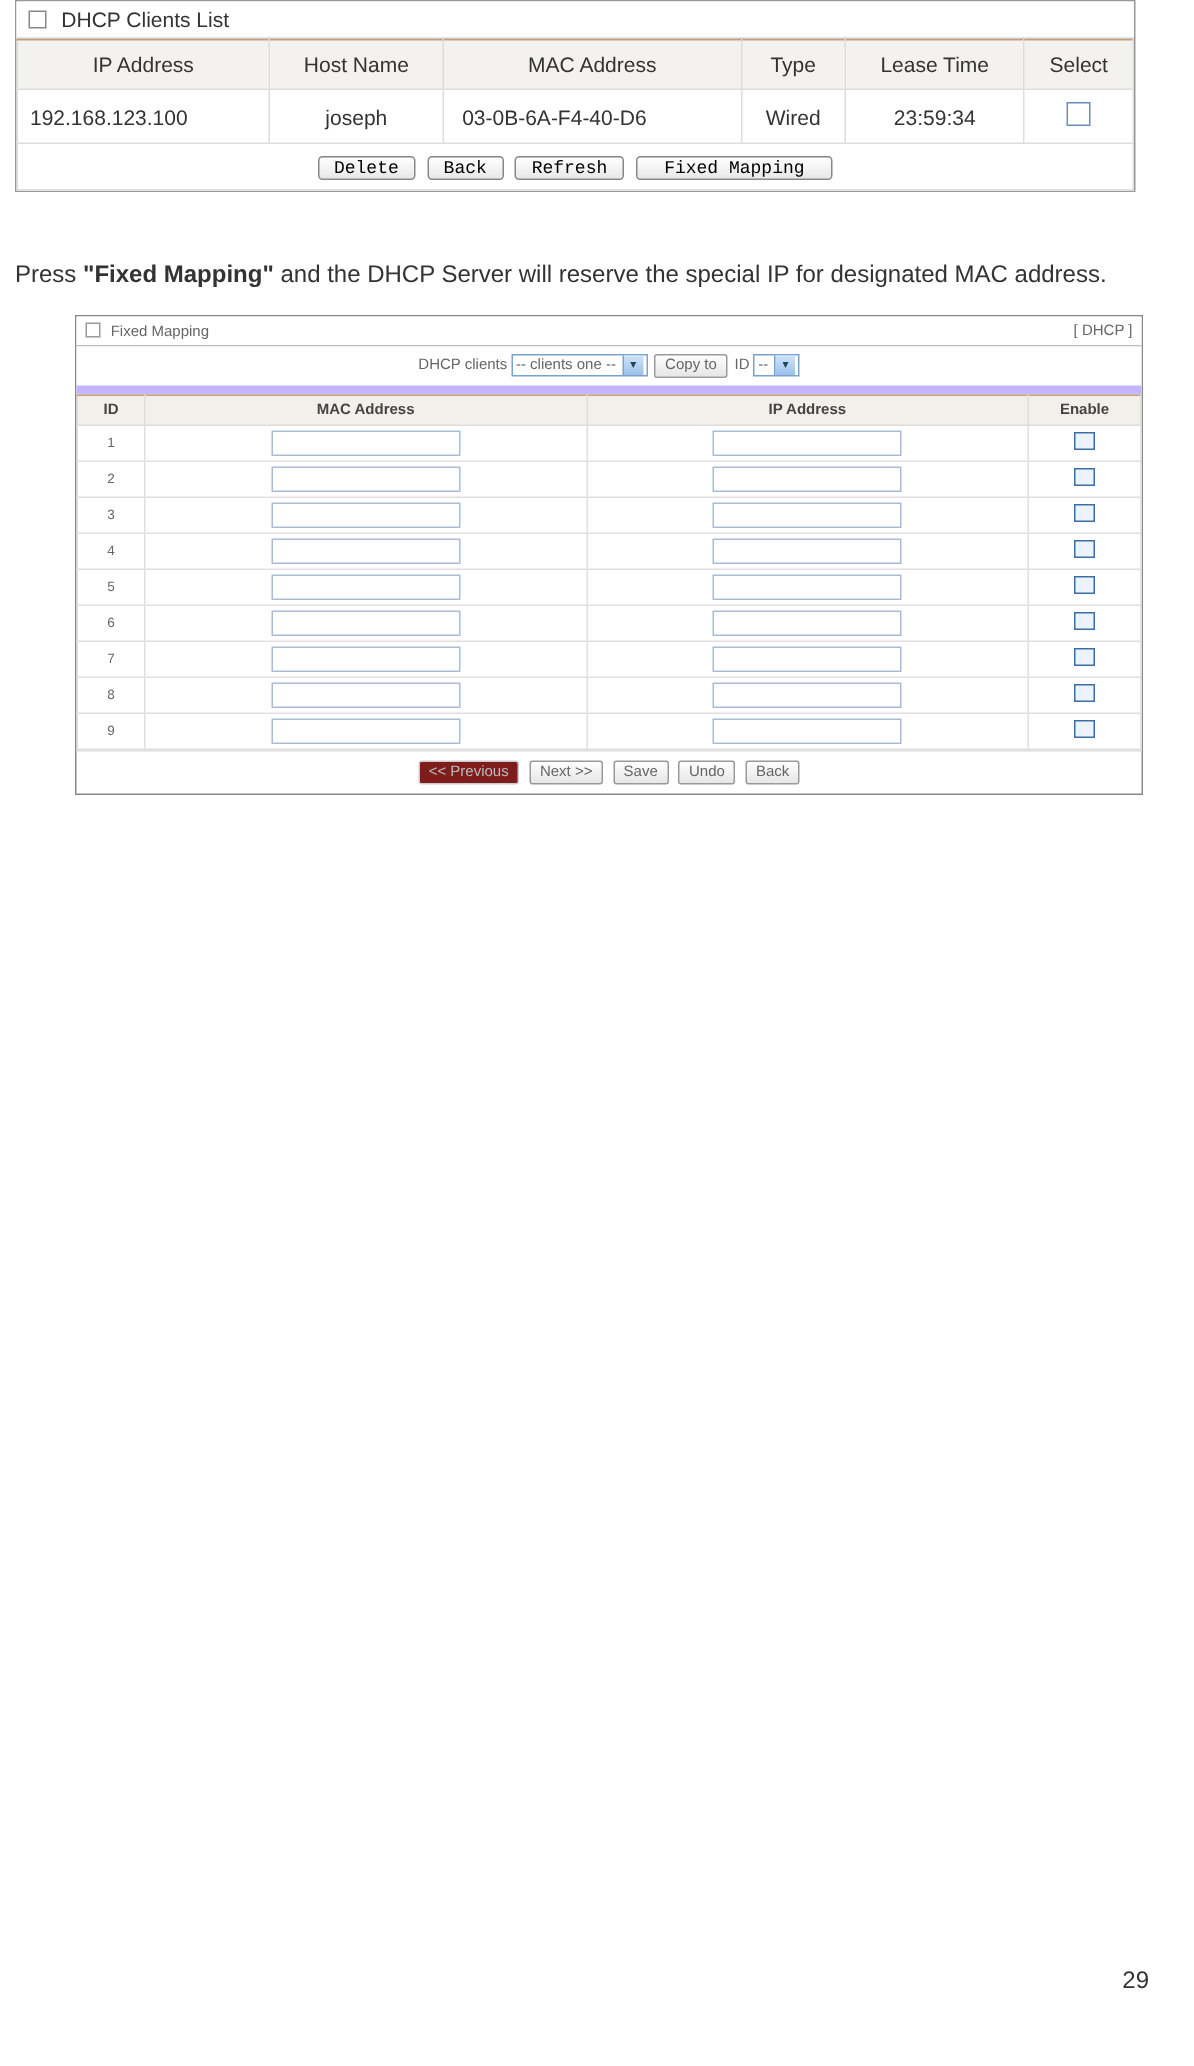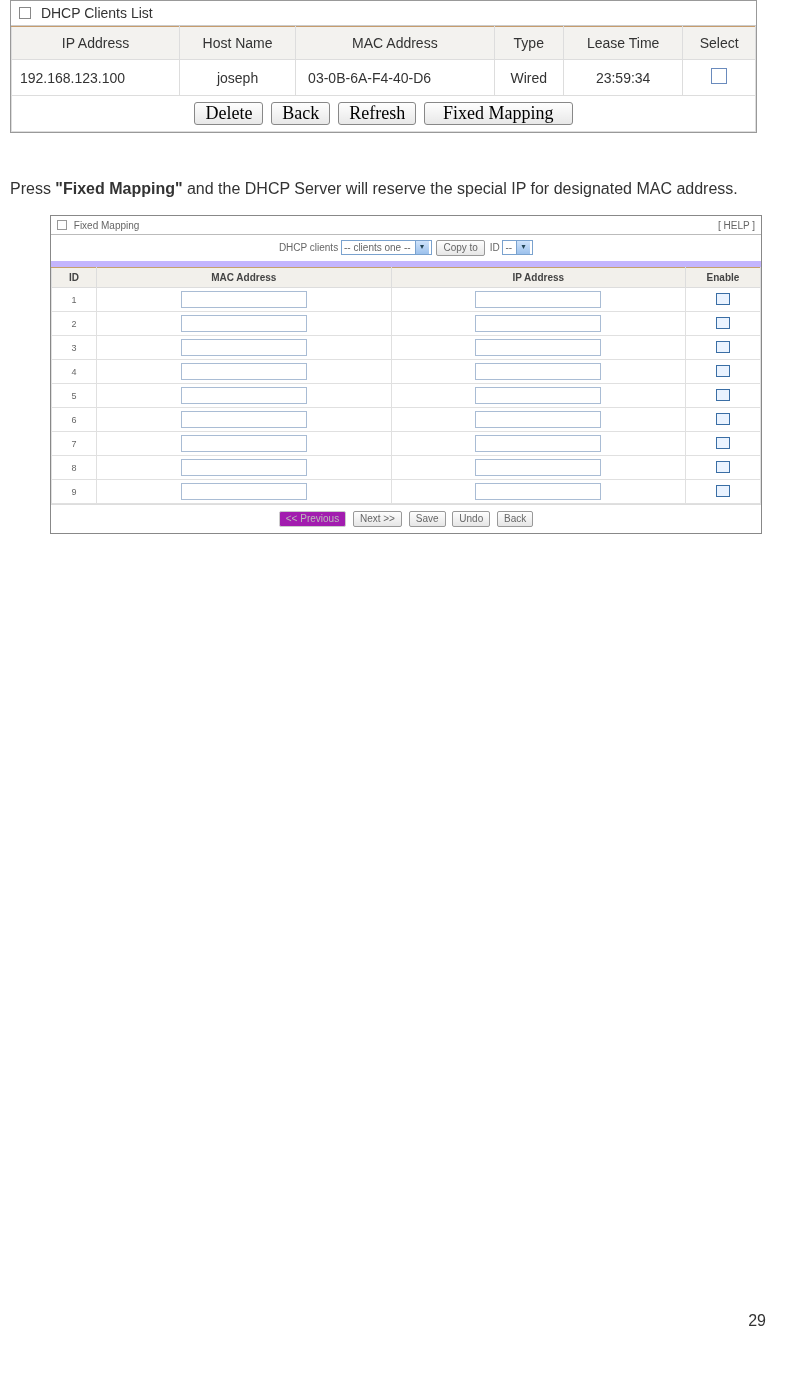--- a/index.html
+++ b/index.html
@@ -59,22 +59,22 @@
     font-weight: normal;
   }
   .dhcp-clients td {
     background: #fff;
   }
   .dhcp-clients .footer-row td {
     text-align: center;
     padding: 6px;
   }
   .btn1 {
-    font-family: Liberation Serif, serif;
-    font-size: 18px;
+    font-family: Liberation Mono, monospace;
+    font-size: 12px;
     padding: 0 10px;
     border: 1px solid #888;
     border-radius: 3px;
     background: linear-gradient(#fefefe,#e8e8e8);
     cursor: pointer;
     margin: 0 2px;
   }
   .chk {
     width:14px; height:14px;
     border:1px solid #6a8bbd;
@@ -147,21 +147,21 @@
     padding:0 6px;
     margin:0 2px;
     display:inline-block;
     line-height:14px;
     cursor:pointer;
   }
   .small-btn.disabled {
     color:#bbb;
     border-color:#ccc;
     cursor:default;
-    background:#a21caf;
+    background:#7f1d1d;
   }
   .fixed-wrap table {
     width:100%;
     border-collapse:collapse;
   }
   .fixed-wrap th {
     background:#f2f0eb;
     border:1px solid #ddd;
     border-top:1px solid #c6a06d;
     font-weight:bold;
@@ -247,21 +247,21 @@
   <p class="body-text">
     <span>Press </span><b>"Fixed Mapping"</b><span> and the DHCP Server will reserve the special IP for designated MAC address.</span>
   </p>
 
   <div class="fixed-wrap">
     <div class="fixed-title">
       <span>
         <span class="expand-box"></span>
         <span>Fixed Mapping</span>
       </span>
-      <span>[ HELP ]</span>
+      <span>[ DHCP ]</span>
     </div>
     <div class="fixed-controls">
       <span>DHCP clients</span>
       <span class="small-select">
         <span>-- clients one --</span>
         <span class="arrow">▾</span>
       </span>
       <span class="small-btn">Copy to</span>
       <span>ID</span>
       <span class="small-select">

